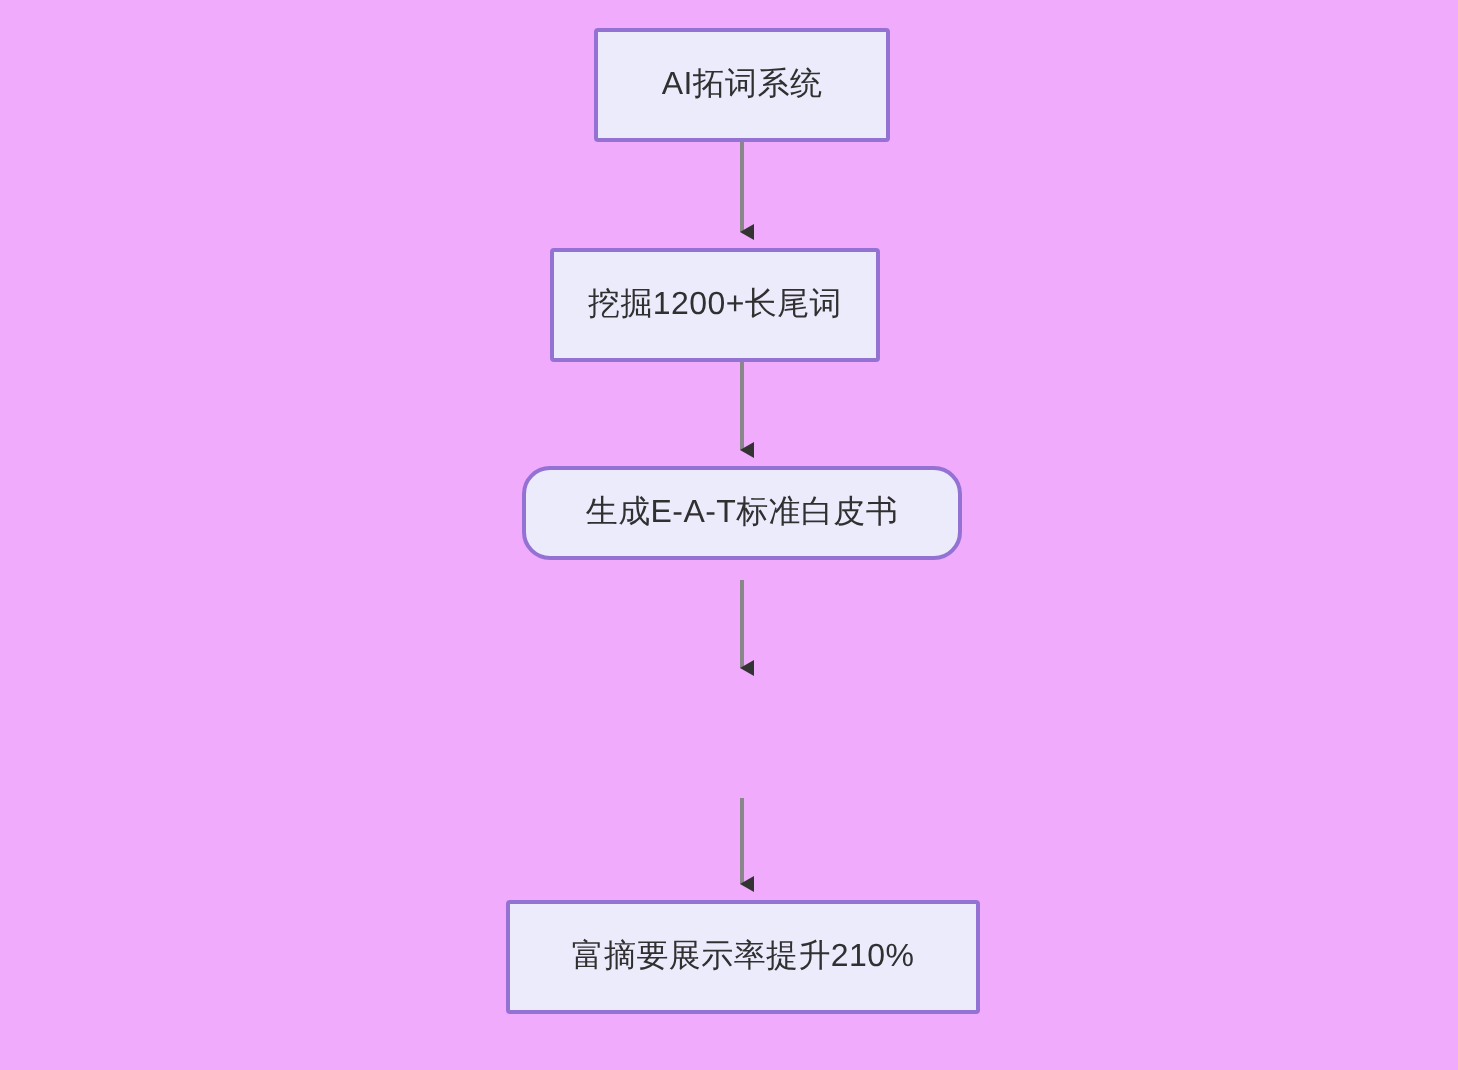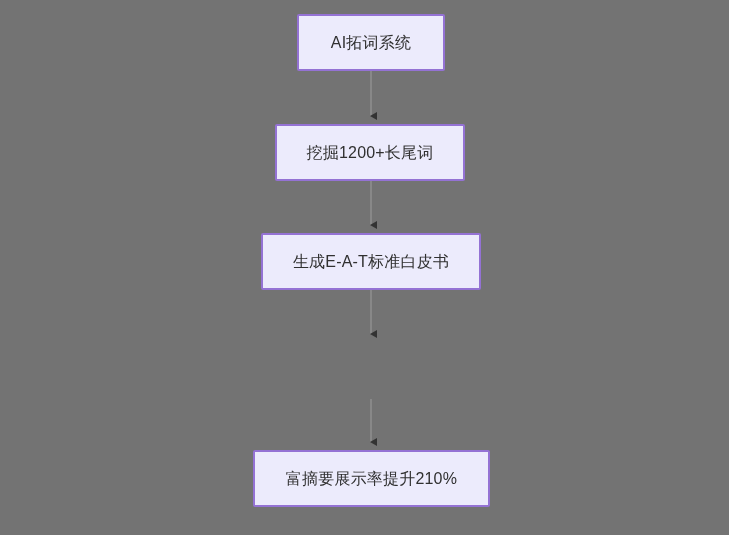--- a/index.html
+++ b/index.html
@@ -10,21 +10,21 @@
     width: 729px;
     height: 535px;
     background: #f7f7f7;
     font-family: "Liberation Sans", "DejaVu Sans", sans-serif;
     overflow: hidden;
   }
   #flowchart {
     position: relative;
     width: 729px;
     height: 535px;
-    background: #737373;
+    background: #f0abfc;
   }
   .edge-layer {
     position: absolute;
     left: 0;
     top: 0;
     width: 729px;
     height: 535px;
     pointer-events: none;
   }
   .node {
@@ -38,22 +38,22 @@
     justify-content: center;
   }
   .node-label {
     font-size: 16px;
     line-height: 1.2;
     color: #303030;
     white-space: nowrap;
     letter-spacing: 0.2px;
   }
   .n1 { left: 297px; top: 14px;  width: 148px; height: 57px; }
-  .n2 { left: 275px; top: 124px; width: 190px; height: 57px; }
-  .n3 { left: 261px; top: 233px; width: 220px; height: 57px; }
+  .n2 { left: 275px; top: 124px; width: 165px; height: 57px; }
+  .n3 { left: 261px; top: 233px; width: 220px; height: 47px; border-radius: 14px; }
   .n4 { left: 264px; top: 342px; width: 214px; height: 57px; }
   .n5 { left: 253px; top: 450px; width: 237px; height: 57px; align-items: center; }
 </style>
 </head>
 <body>
 
 <div id="flowchart">
 
   <svg class="edge-layer" width="729" height="535" viewBox="0 0 729 535">
     <defs>

